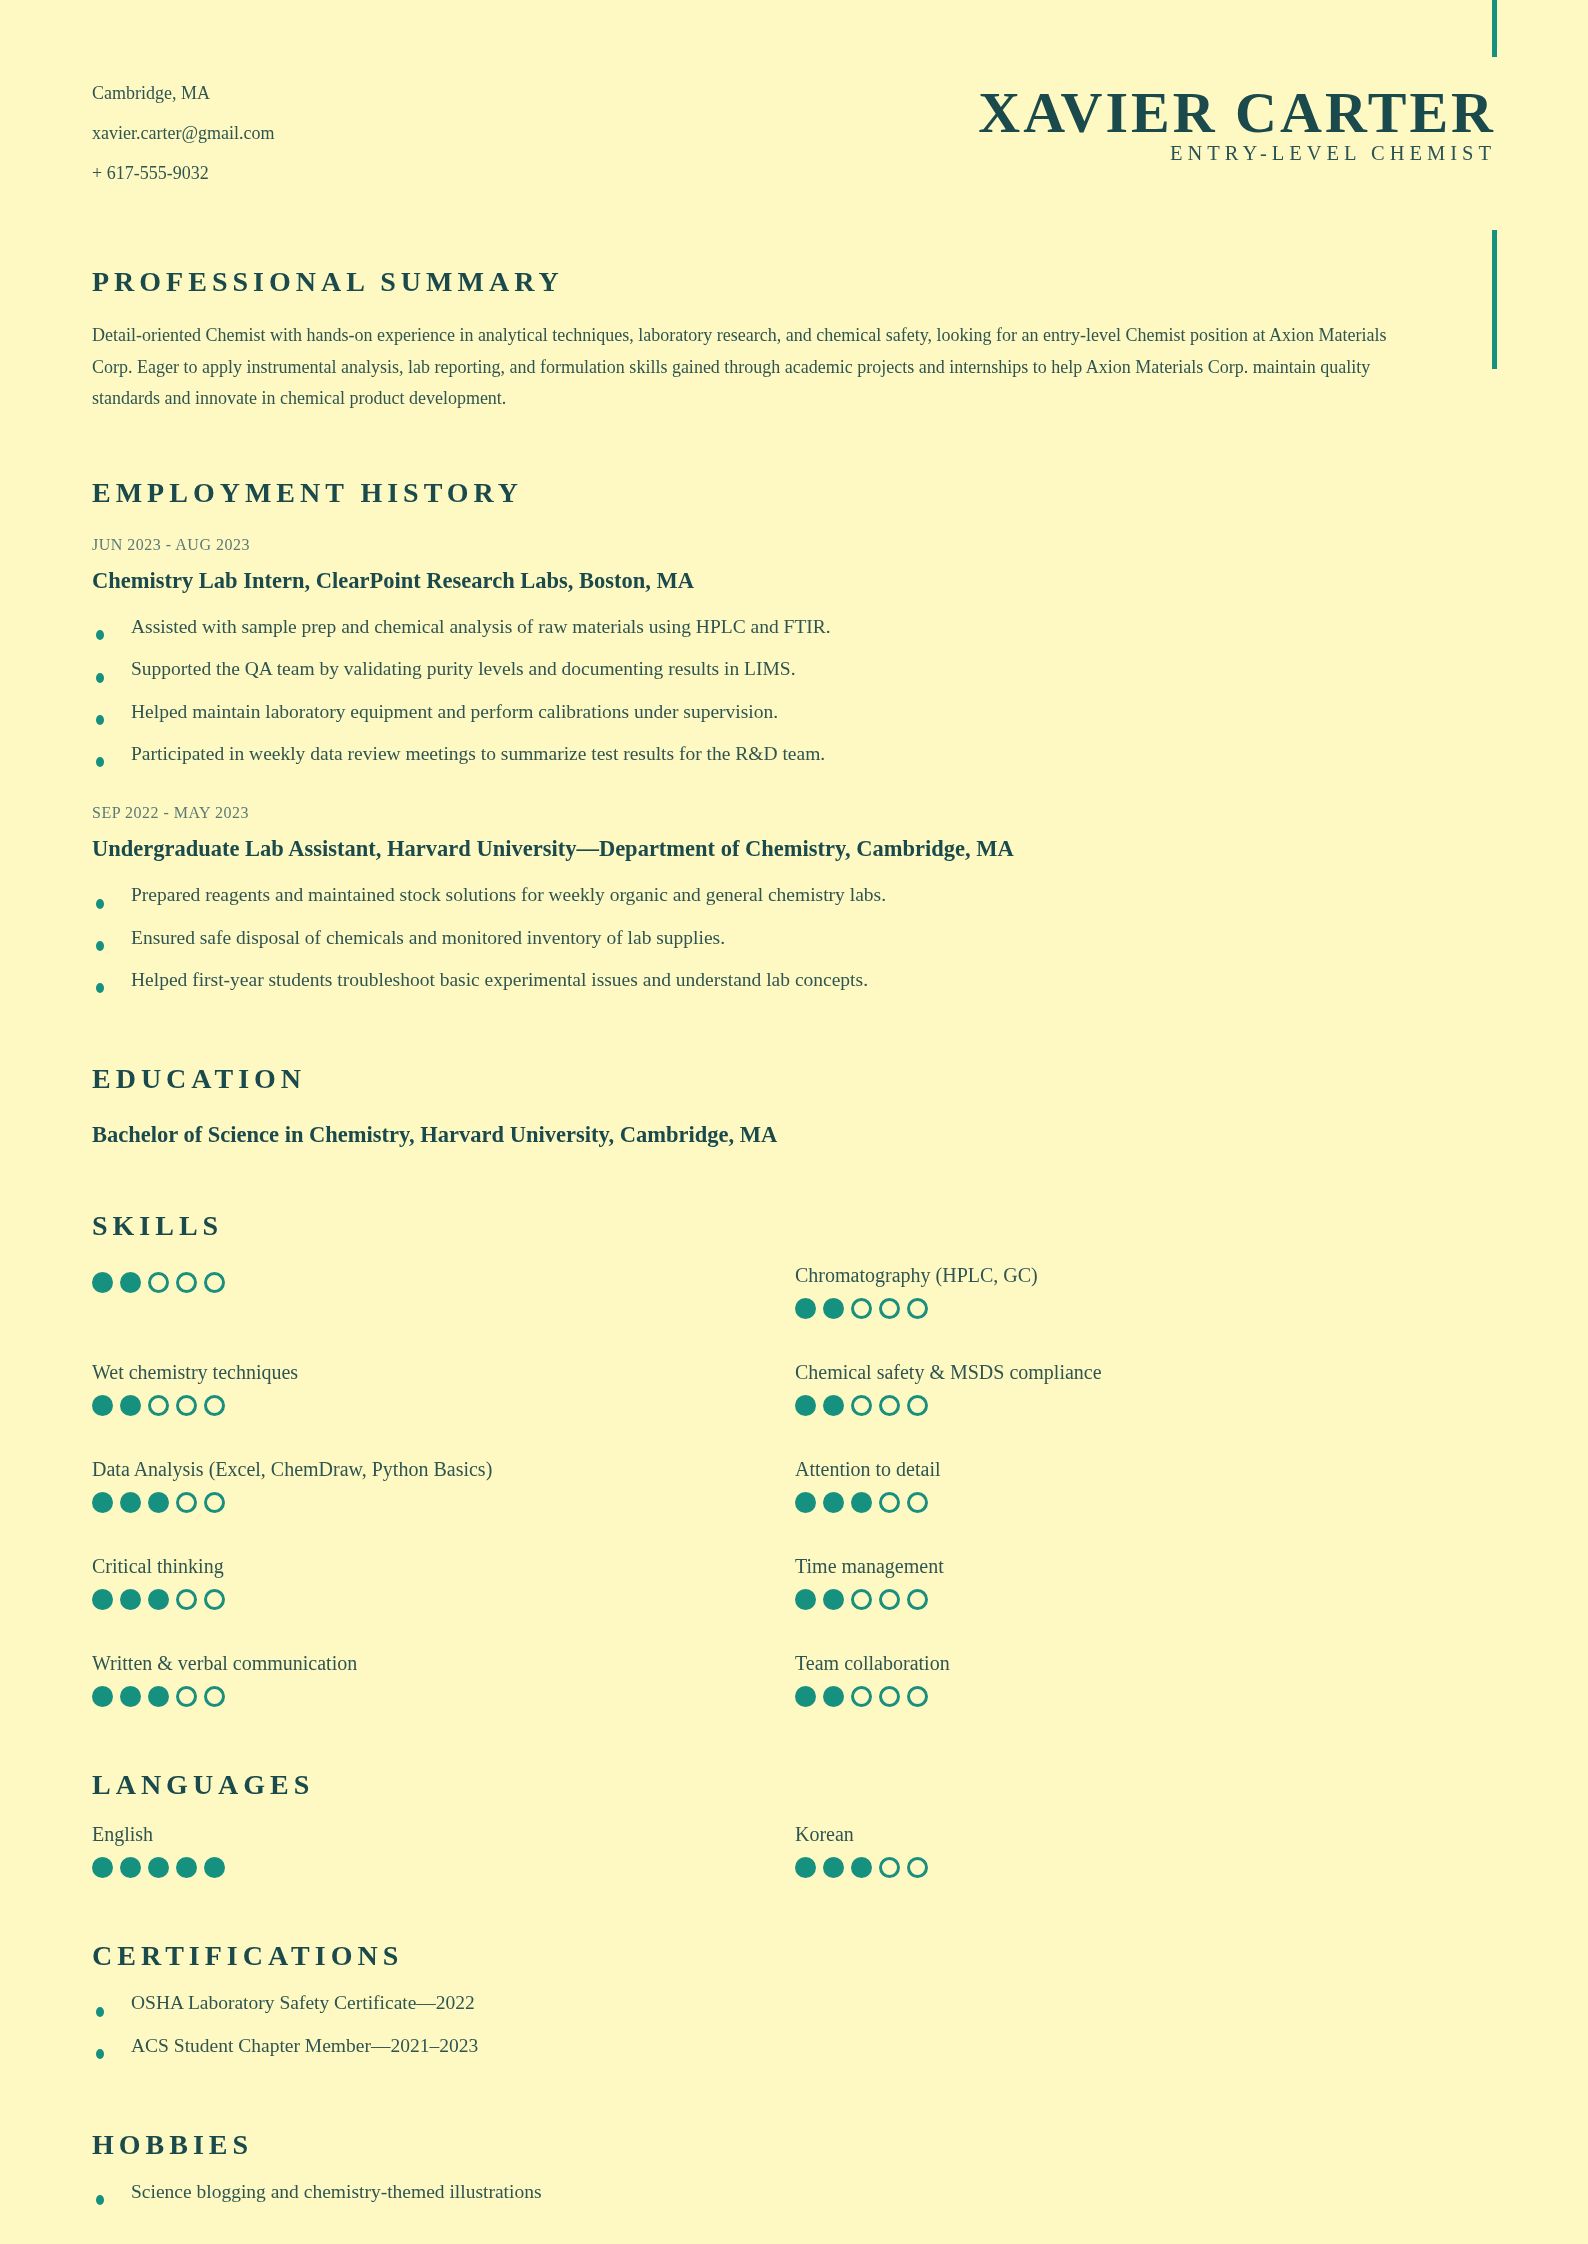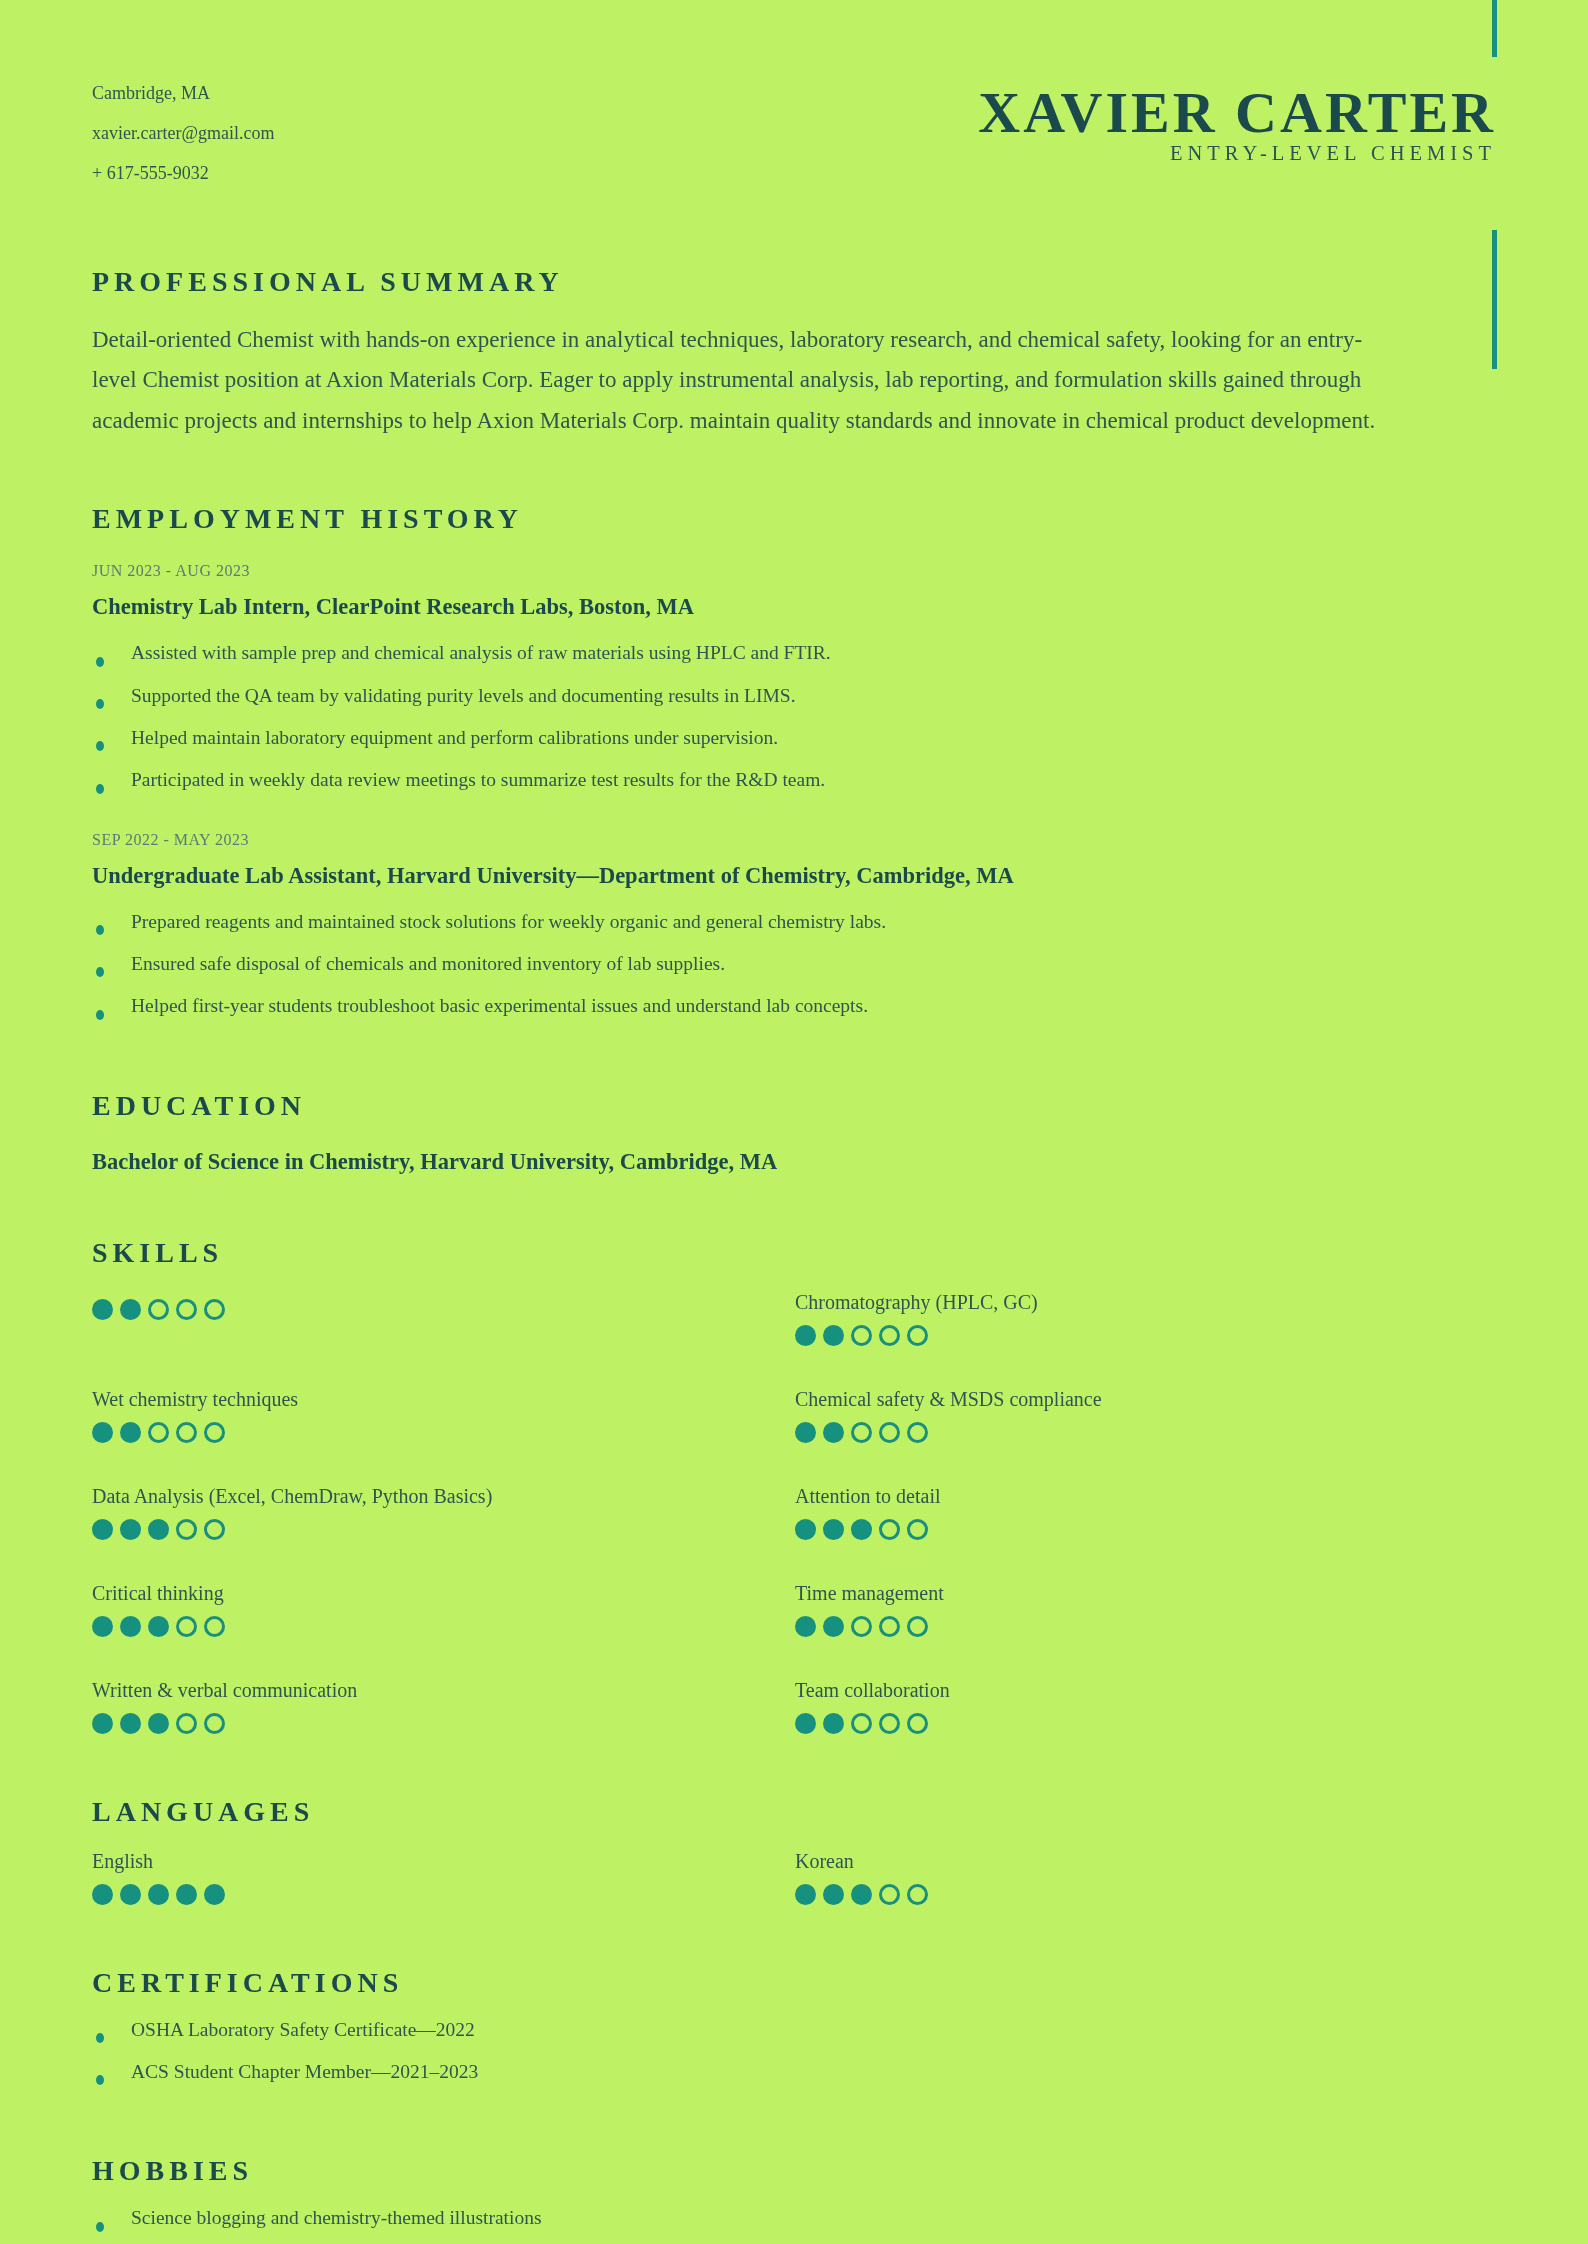--- a/index.html
+++ b/index.html
@@ -1,19 +1,19 @@
 <!DOCTYPE html>
 <html><head>
 <meta charset="utf-8">
 <style>
   html,body{margin:0;padding:0;background:#d8e6e3;}
   .page{
     position:relative;
     width:1588px;height:2244px;
-    background:#bef264;
+    background:#fef9c3;
     font-family:"Liberation Serif","DejaVu Serif",serif;
     color:#2f5551;
     box-sizing:border-box;
     padding:84px 92px 0 92px;
     overflow:hidden;
   }
   
   .accent-seg{position:absolute;left:1492px;width:5px;background:#17917f;}
   .accent-seg.top{top:0;height:57px;}
   .accent-seg.summary{top:230px;height:139px;}
@@ -21,21 +21,21 @@
   
   .header{display:flex;justify-content:space-between;align-items:flex-start;}
   .contact div{font-size:18px;line-height:1;margin-bottom:22px;color:#2f5551;}
   .name-block{text-align:right;}
   .name{margin:0;font-size:58px;line-height:1;font-weight:700;letter-spacing:3px;color:#1b4a4d;}
   .role{font-size:20.5px;letter-spacing:5px;font-weight:400;color:#2a5356;}
 
   
   .section{margin-top:64px;}
   .section-heading{margin:0;font-size:28px;line-height:1;font-weight:700;letter-spacing:5px;color:#1b4a4d;}
-  .summary-text{margin:24px 0 0 0;max-width:1300px;font-size:23px;line-height:1.76;color:#2f5551;}
+  .summary-text{margin:24px 0 0 0;max-width:1300px;font-size:18px;line-height:1.76;color:#2f5551;}
 
   .job{margin-top:30px;}
   .job-dates,.edu-dates{font-size:16px;letter-spacing:.5px;color:#5a7a77;line-height:1;}
   .job-title,.edu-degree{margin:14px 0 0 0;font-size:22.5px;line-height:1.2;font-weight:700;color:#1b4a4d;}
 
   ul.bullet-list{list-style:none;margin:12px 0 0 0;padding:0;}
   .bullet-item{display:flex;align-items:flex-end;padding:8px 0 8px 4px;font-size:19.5px;line-height:1.35;}
   .bullet-dot{flex:none;width:8px;height:10px;border-radius:50%;background:#17917f;margin:8px 27px 0 0;}
   .bullet-text{color:#2f5551;}
 

